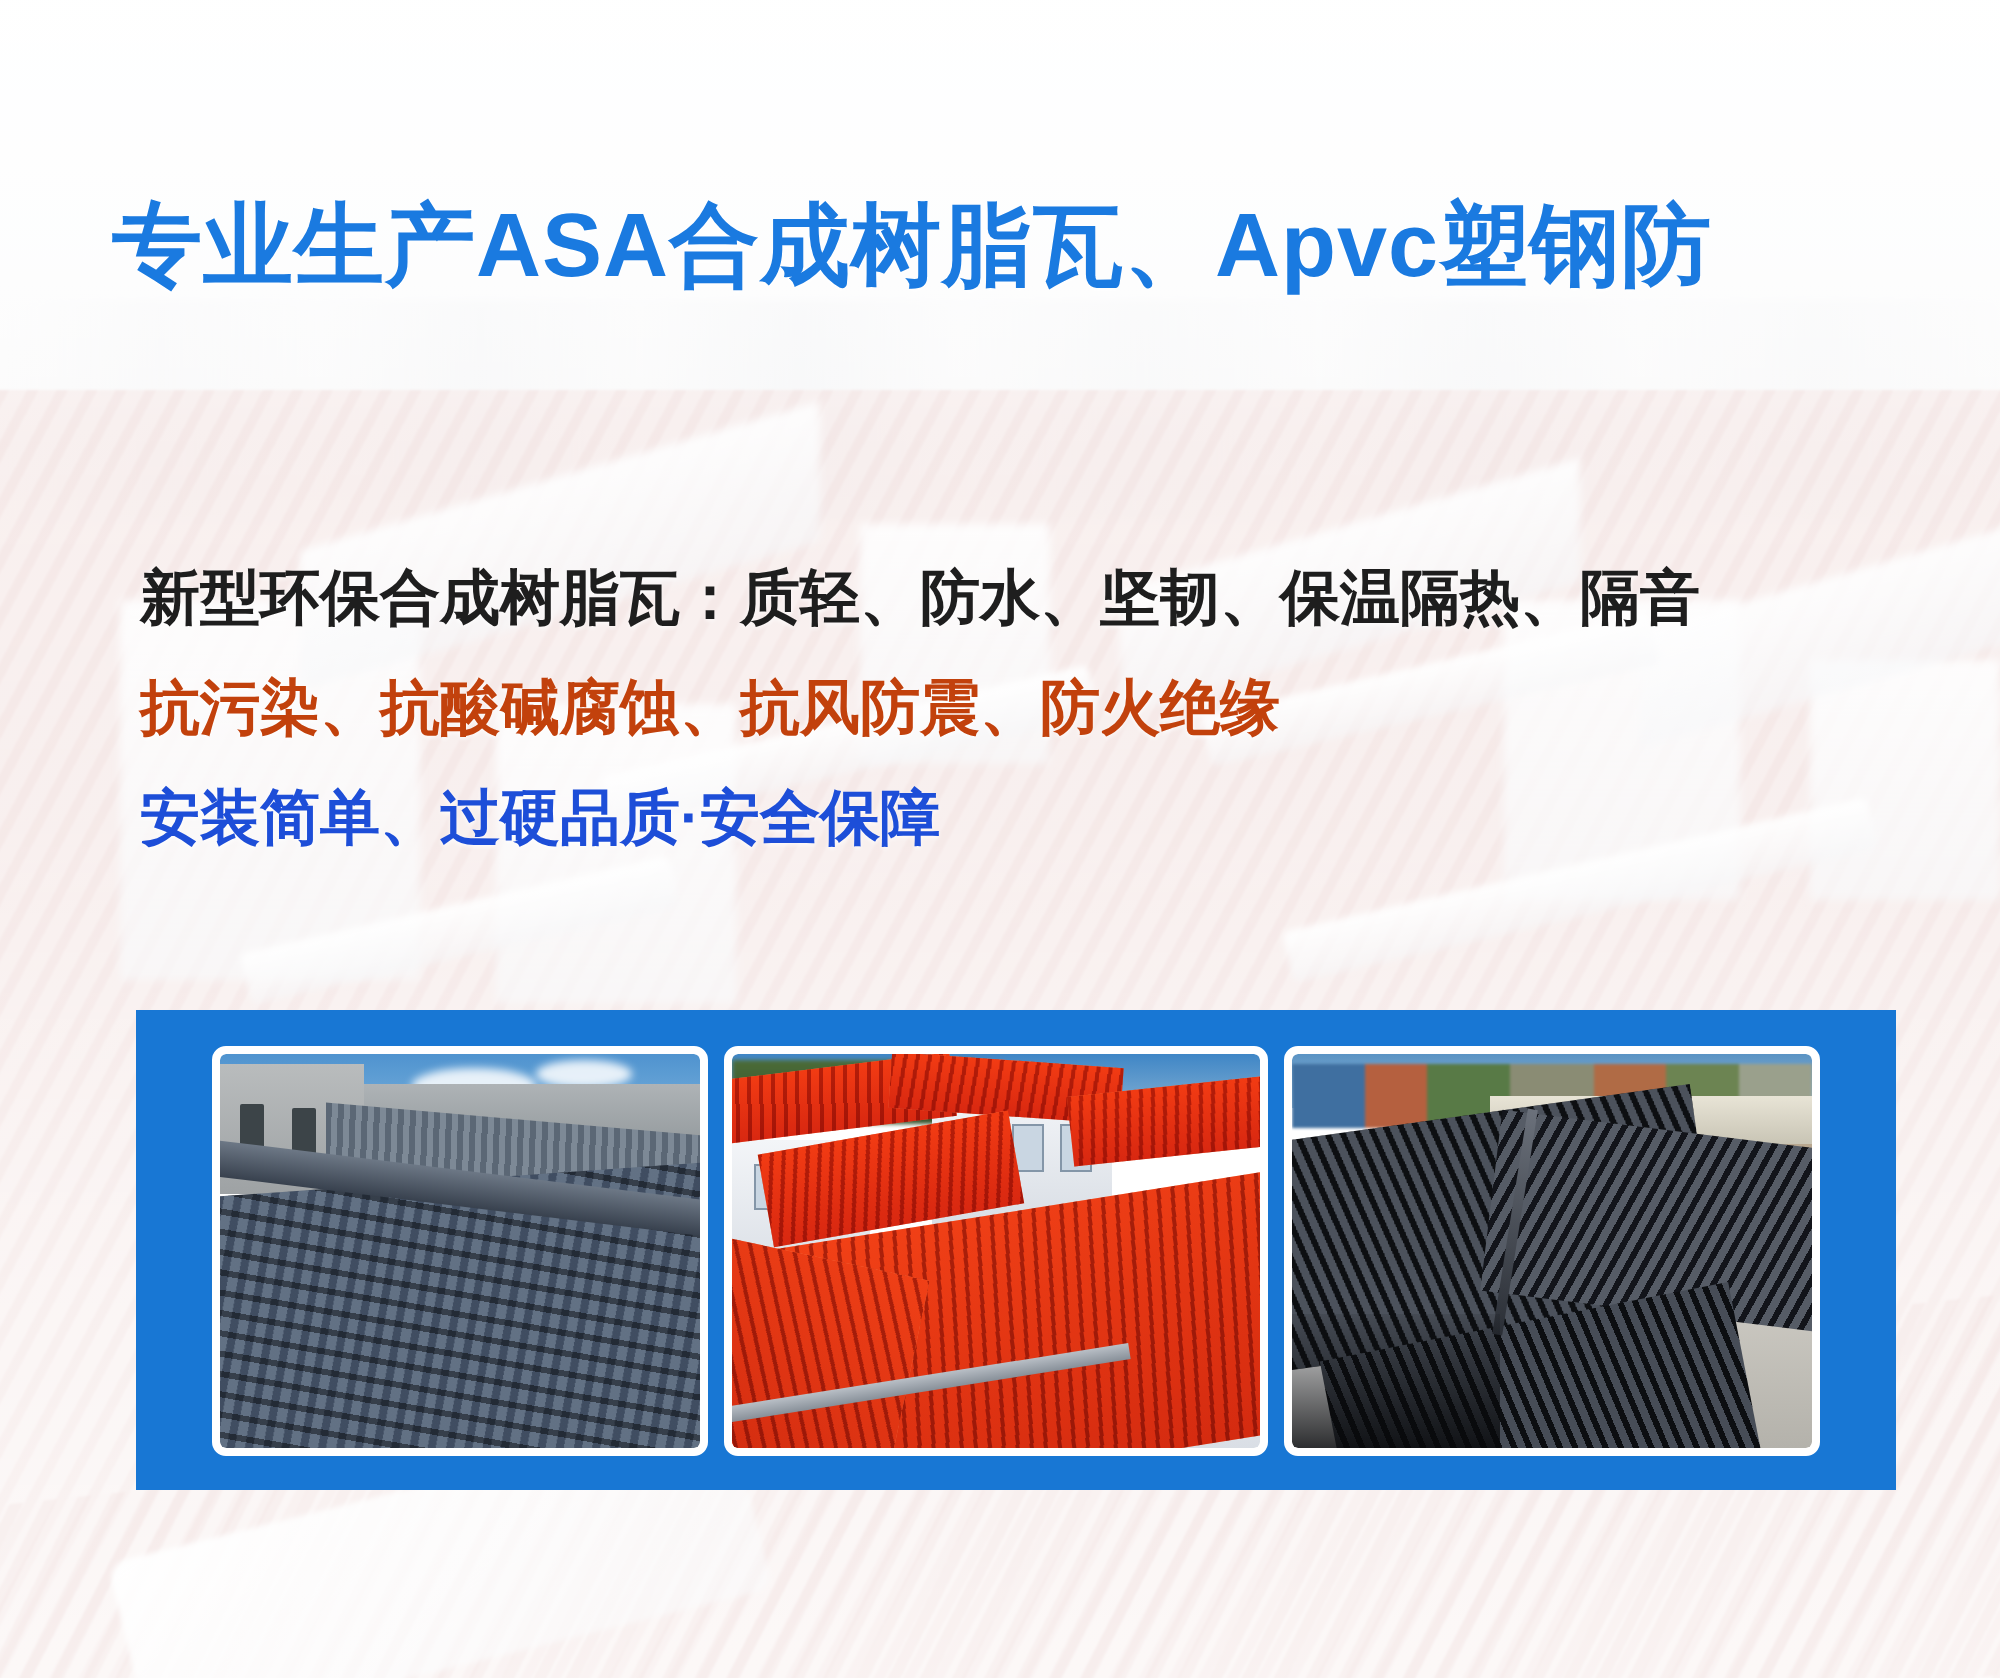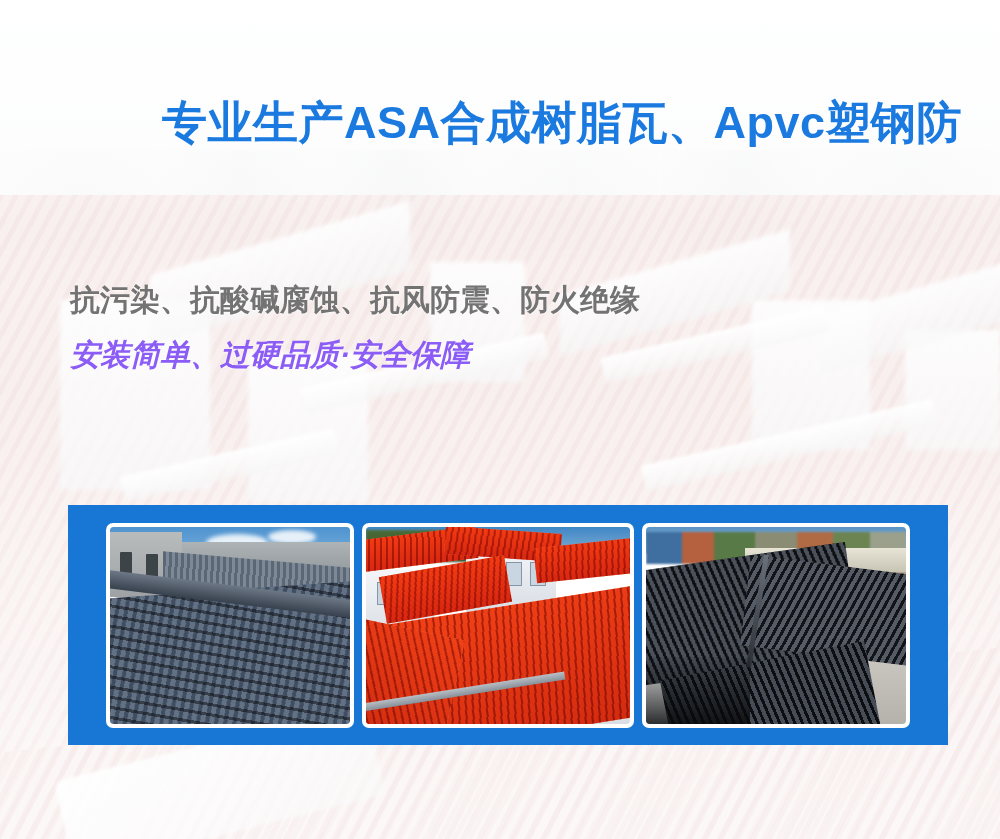--- a/index.html
+++ b/index.html
@@ -131,24 +131,23 @@
       rgba(255,255,255,.80) 14%,
       rgba(255,255,255,.70) 26%,
       rgba(255,255,255,.72) 55%,
       rgba(255,255,255,.76) 78%,
       rgba(255,255,255,.80) 100%);
   }
 
   
   .headline {
     position: absolute;
-    left: 72px;
+    left: 56px;
     top: 94px;
     width: 890px;
-    text-align: right;
   }
   .headline-line {
     font-size: 45px;
     line-height: 58px;
     font-weight: bold;
     letter-spacing: .5px;
     white-space: nowrap;
     color: #1a7ae0;
     text-shadow:
       0 0 1px rgba(255,255,255,.85),
@@ -389,22 +388,23 @@
     <div class="bg-bottom-ridge"></div>
 
     <div class="bg-wash"></div>
   </div>
 
   <div class="headline">
     <div class="headline-line" style="color: rgb(26, 122, 224);">专业生产ASA合成树脂瓦、Apvc塑钢防</div>
   </div>
 
   <div class="subtitle">
-    <div class="sub-line" style="color: #737373;">抗污染、抗酸碱腐蚀、抗风防震、防火绝缘</div>
-    <div class="sub-line" style="color: #8b5cf6; font-style: italic;">安装简单、过硬品质·安全保障</div>
+    <div class="sub-line" style="color: rgb(30, 30, 30);">新型环保合成树脂瓦：质轻、防水、坚韧、保温隔热、隔音</div>
+    <div class="sub-line" style="color: #c2410c;">抗污染、抗酸碱腐蚀、抗风防震、防火绝缘</div>
+    <div class="sub-line" style="color: #1d4ed8;">安装简单、过硬品质·安全保障</div>
   </div>
 
   <div class="gallery" style="background: rgb(24, 119, 212);">
 
     <div class="photo photo-1" style="border-color: rgb(255, 255, 255); background: rgb(255, 255, 255);">
       <div class="photo-inner">
         <div class="p1-sky"></div>
         <div class="p1-cloud" style="left:40%; top:4%; width:26%; height:9%;"></div>
         <div class="p1-cloud" style="left:66%; top:2%; width:20%; height:7%;"></div>
         <div class="p1-cloud" style="left:30%; top:12%; width:14%; height:5%;"></div>

